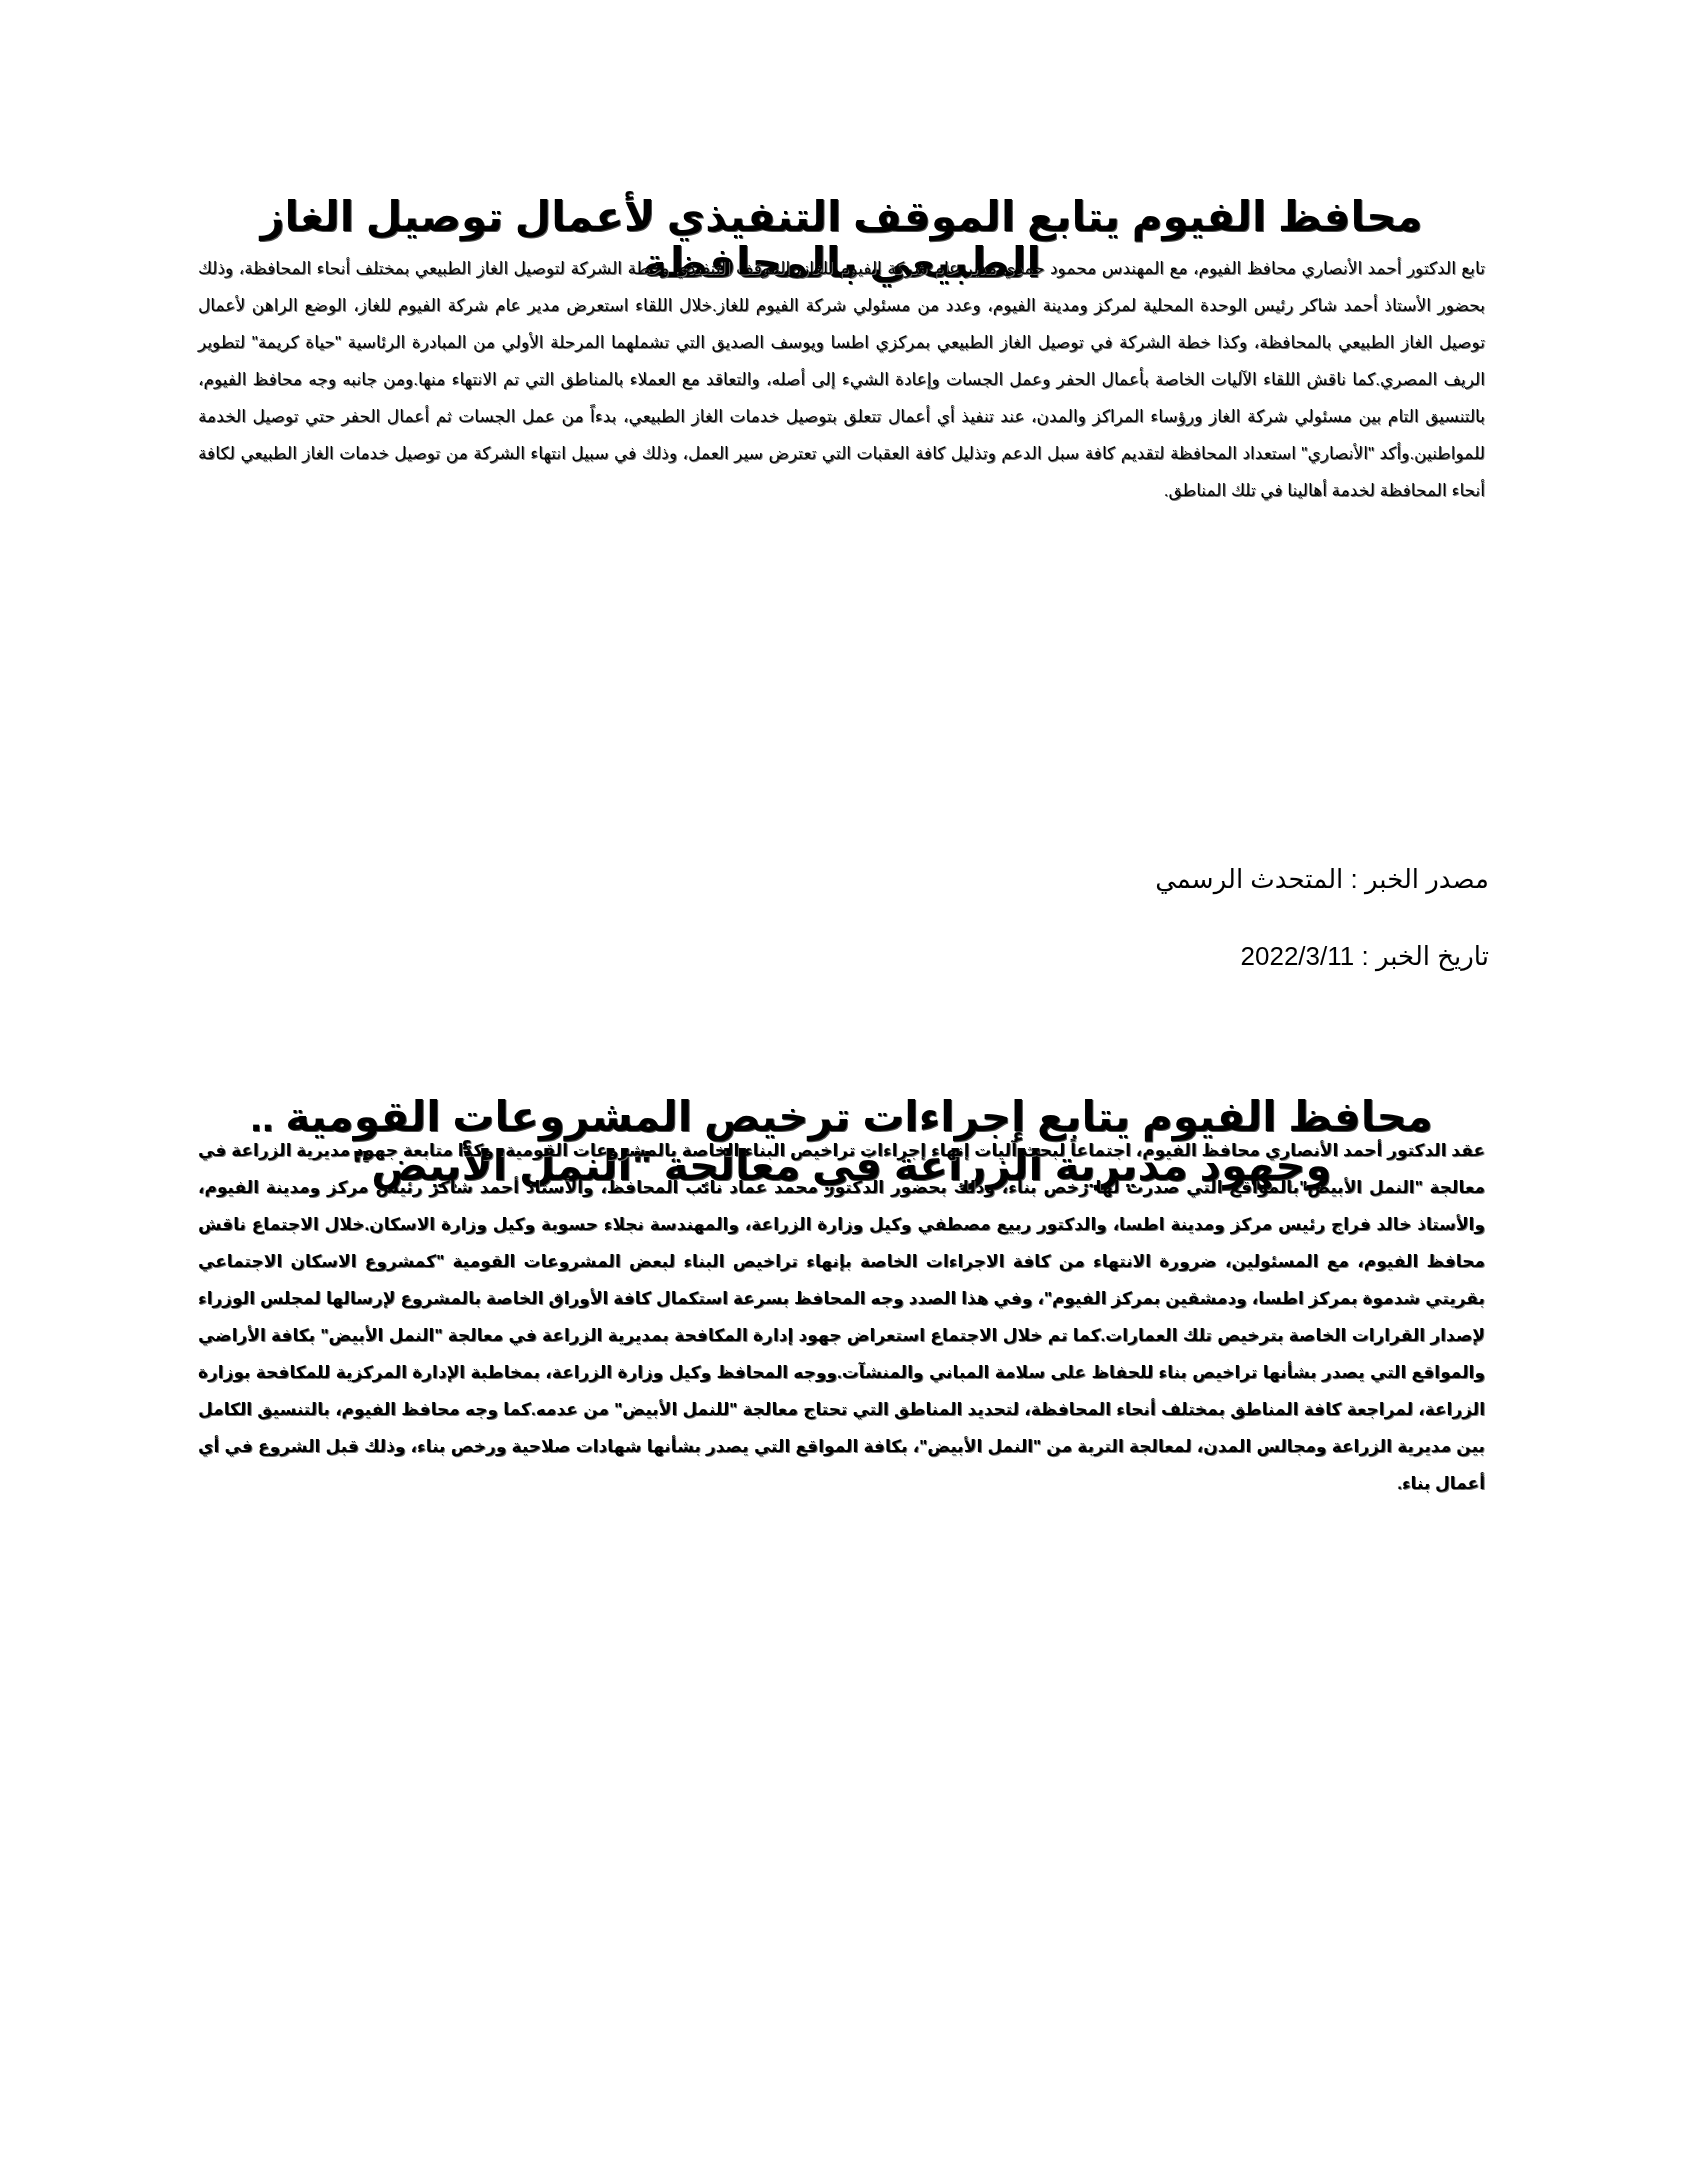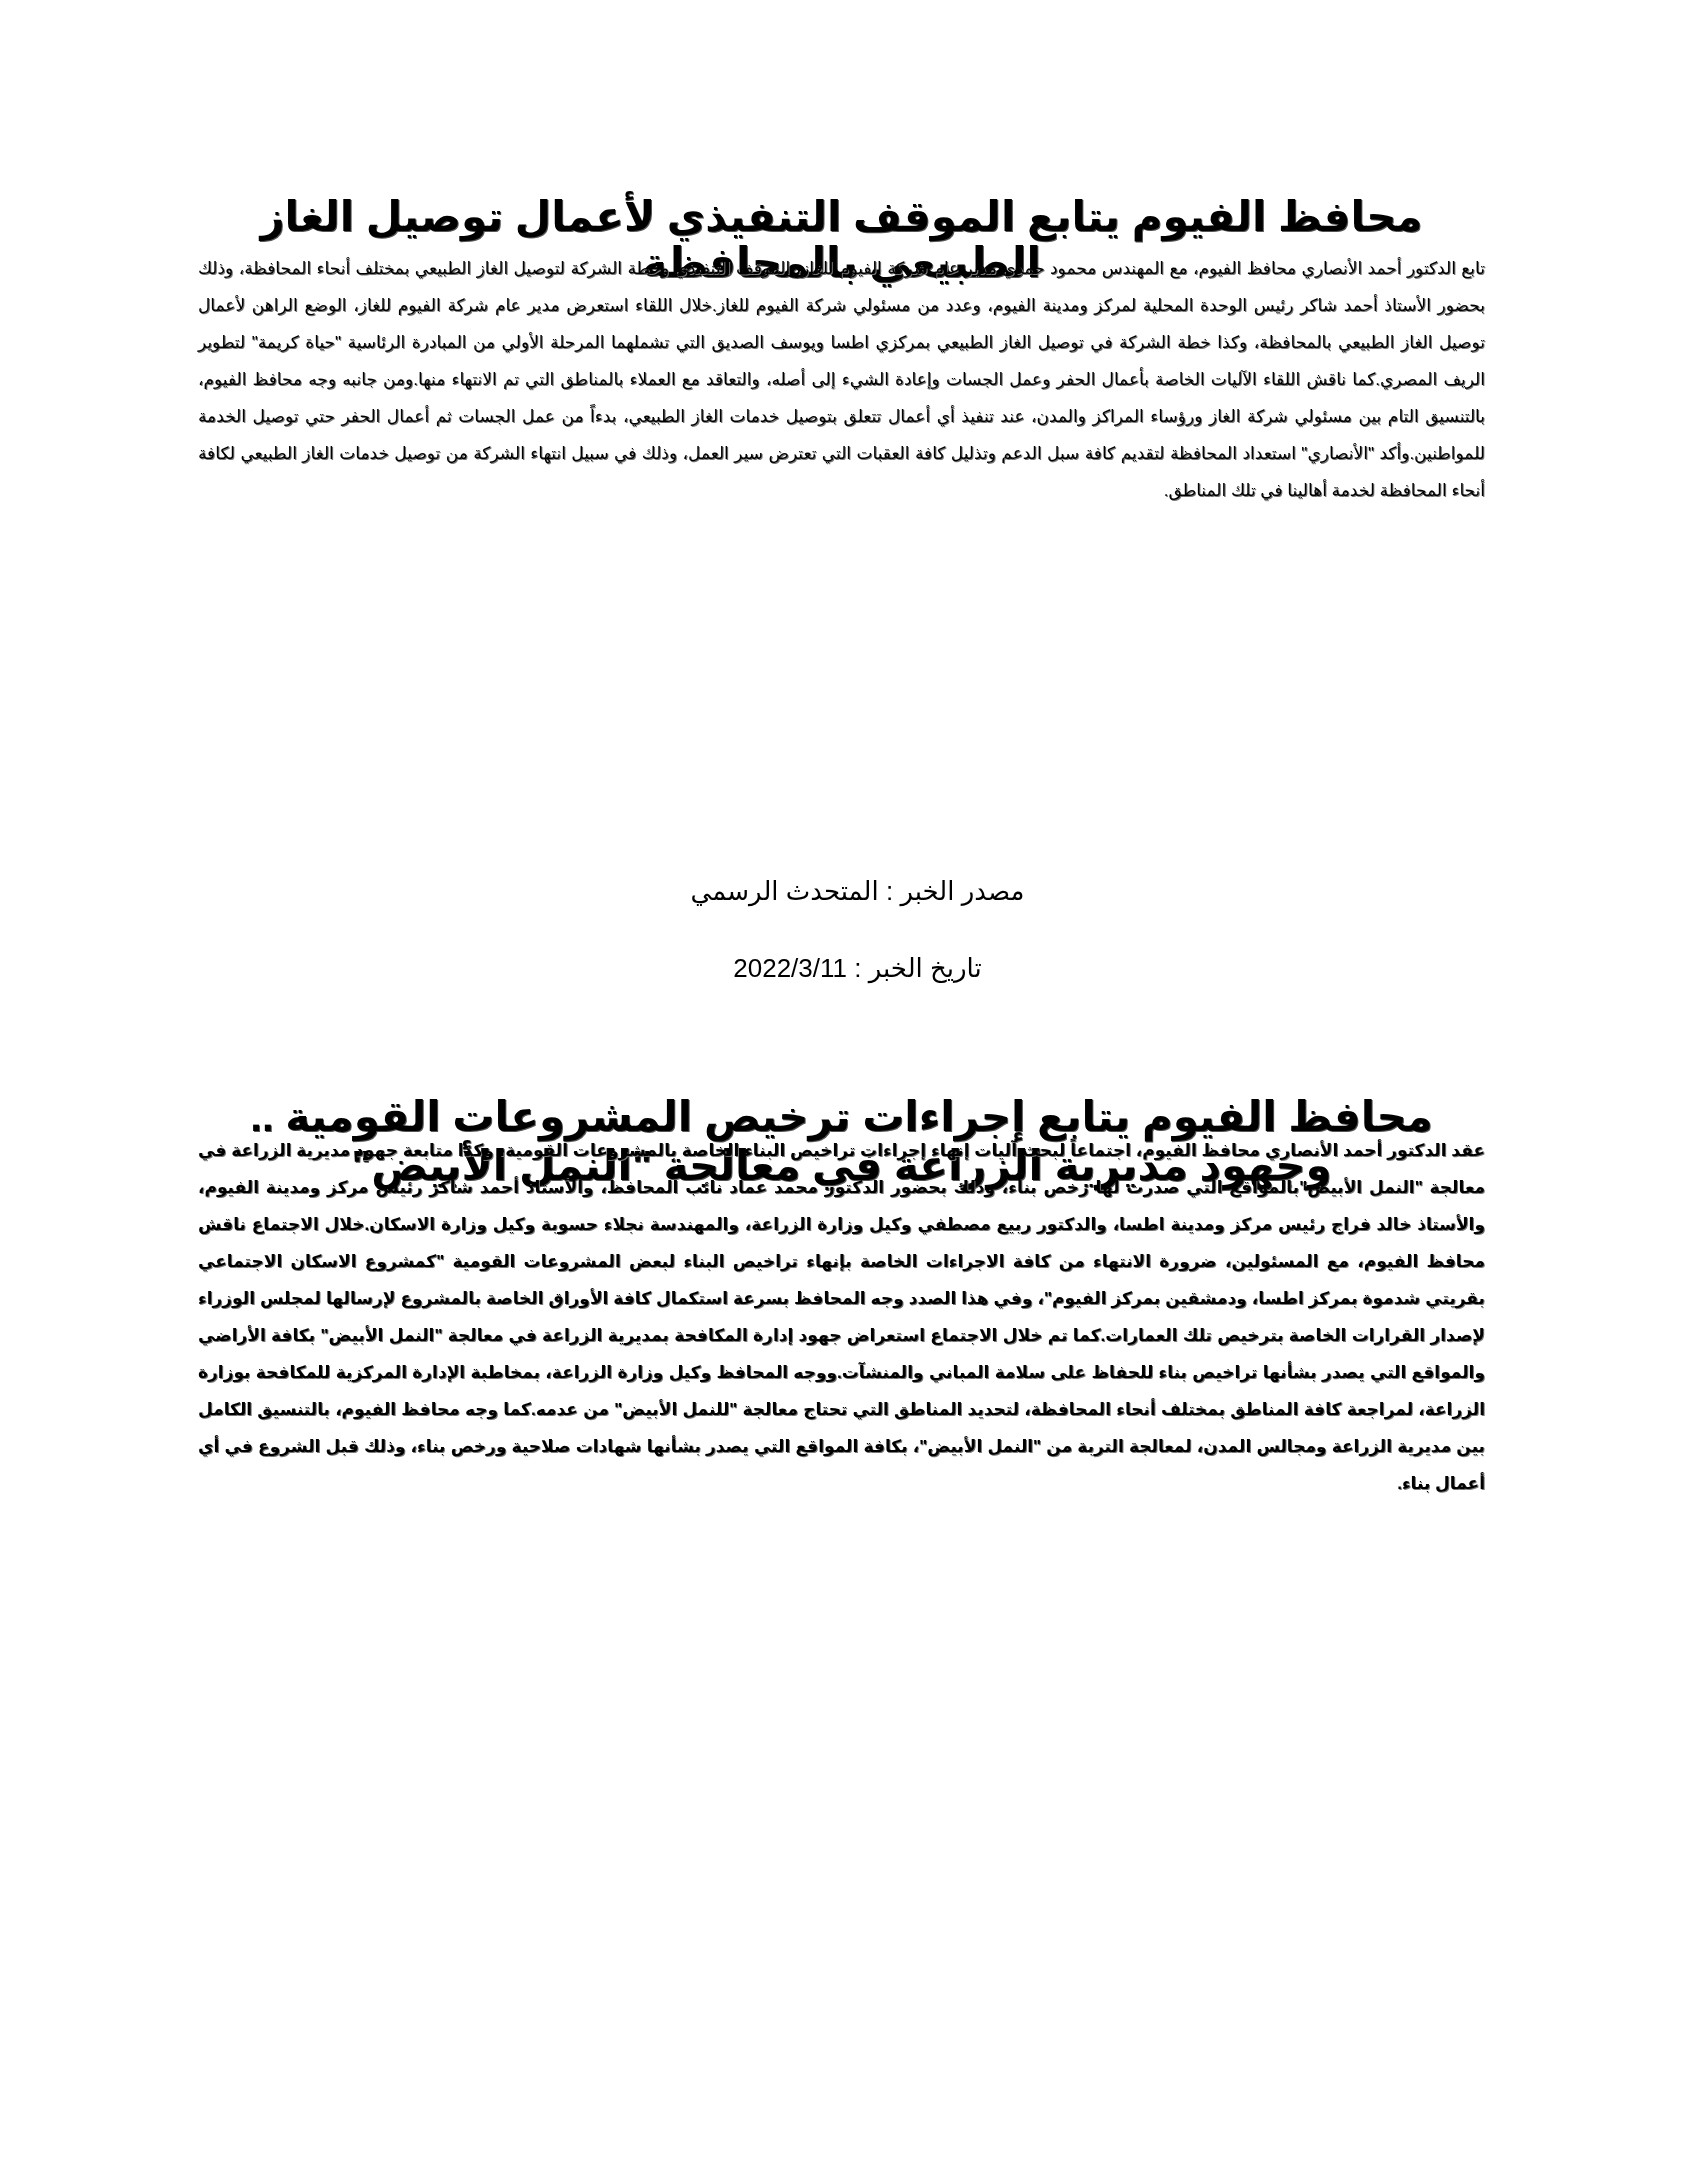--- a/index.html
+++ b/index.html
@@ -34,22 +34,22 @@
       font-size: 17px;
       line-height: 37px;
       text-align: justify;
       text-align-last: right;
       margin: 0;
       text-shadow: 1px 1px 0 #777;
     }
     .meta-line {
       font-size: 26px;
       line-height: 36px;
-      margin: 16px;
-      text-align: center;
+      margin: 4px;
+      text-align: right;
     }
     .a1-title { position: absolute; top: 194px; left: 0; width: 1287px; }
     .a1-body  { position: absolute; top: 250px; left: 0; width: 1287px; }
     .a1-source { position: absolute; top: 857px; left: 0; width: 1287px; }
     .a1-date   { position: absolute; top: 934px; left: 0; width: 1287px; }
     .a2-title { position: absolute; top: 1092px; left: 0; width: 1287px; line-height: 49px; }
     .a2-body  { position: absolute; top: 1132px; left: 0; width: 1287px; font-weight: bold; }
   </style>
 </head>
 <body>

